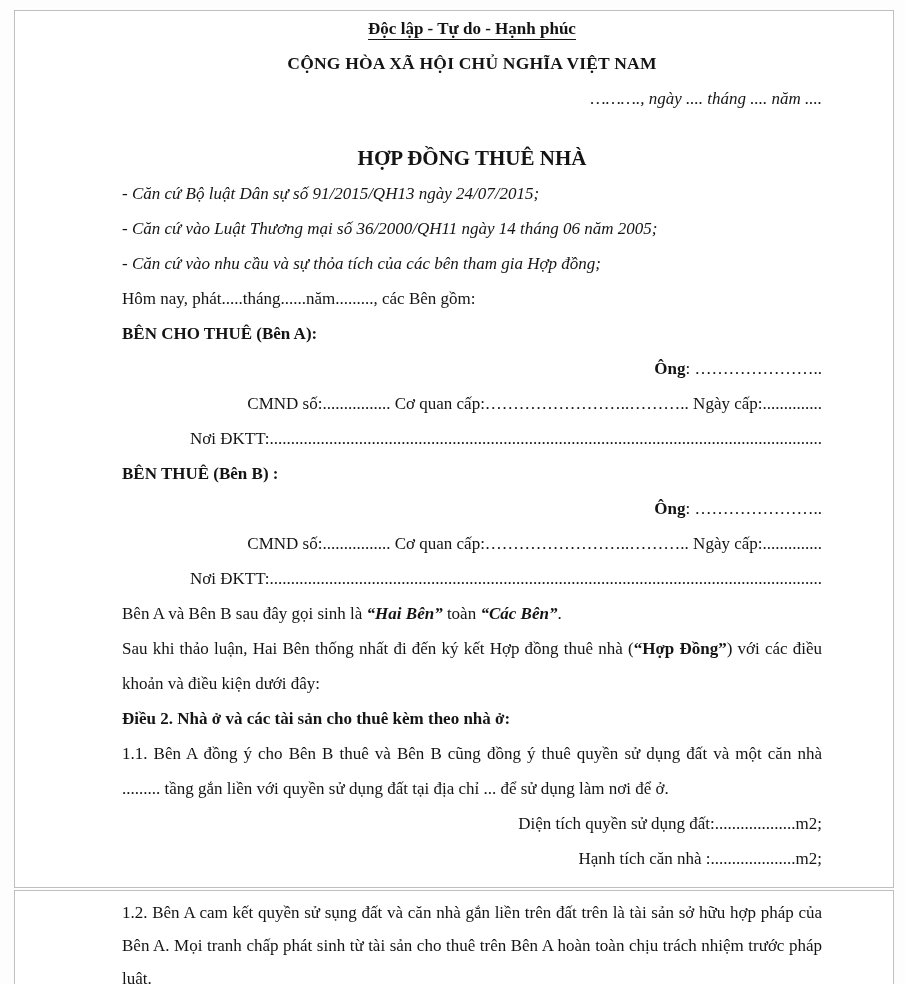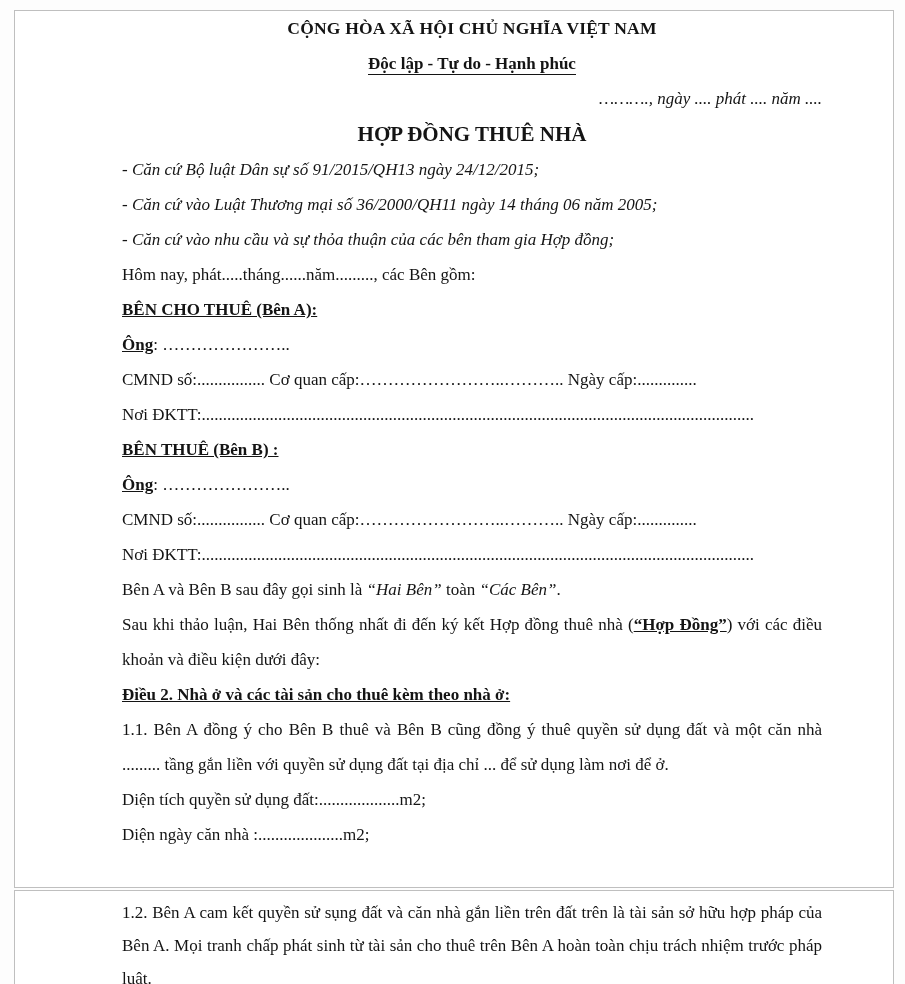--- a/index.html
+++ b/index.html
@@ -33,52 +33,52 @@
   .page2 .content {
     padding-top: 5px;
   }
   p {
     margin: 0;
     font-size: 17px;
     line-height: 35px;
     white-space: normal;
   }
   .page2 p { line-height: 33px; }
-  .nowrap { white-space: nowrap; overflow: hidden; }
+  .nowrap { white-space: nowrap; overflow: hidden; text-align: right; }
   .center { text-align: center; }
   .right  { text-align: right; }
   .justify { text-align: justify; }
-  .bold { font-weight: bold; text-decoration: underline; }
+  .bold { font-weight: bold; }
   .italic { font-style: italic; }
-  .bold-italic { font-weight: normal; font-style: italic; }
+  .bold-italic { font-weight: bold; font-style: italic; }
   .national-title { font-size: 17.5px; font-weight: bold; letter-spacing: 0.2px; }
   .motto-line { font-weight: bold; }
   .motto-underline {
     border-bottom: 1.6px solid #141414;
     padding-bottom: 1px;
   }
-  .doc-title { font-size: 21px; font-weight: bold; line-height: 36px; }
+  .doc-title { font-size: 21px; font-weight: bold; line-height: 36px; margin-top: 24px; }
 </style>
 </head>
 <body>
 
 <div class="page page1">
   <div class="content">
 
+    <p class="center motto-line"><span class="motto-underline">Độc lập - Tự do - Hạnh phúc</span></p>
+
     <p class="center national-title">CỘNG HÒA XÃ HỘI CHỦ NGHĨA VIỆT NAM</p>
 
-    <p class="center motto-line"><span class="motto-underline">Độc lập - Tự do - Hạnh phúc</span></p>
-
-    <p class="right italic">………., ngày .... phát .... năm ....</p>
+    <p class="right italic">………., ngày .... tháng .... năm ....</p>
 
     <p class="center doc-title">HỢP ĐỒNG THUÊ NHÀ</p>
 
-    <p class="italic">- Căn cứ Bộ luật Dân sự số 91/2015/QH13 ngày 24/12/2015;</p>
+    <p class="italic">- Căn cứ Bộ luật Dân sự số 91/2015/QH13 ngày 24/07/2015;</p>
     <p class="italic">- Căn cứ vào Luật Thương mại số 36/2000/QH11 ngày 14 tháng 06 năm 2005;</p>
-    <p class="italic">- Căn cứ vào nhu cầu và sự thỏa thuận của các bên tham gia Hợp đồng;</p>
+    <p class="italic">- Căn cứ vào nhu cầu và sự thỏa tích của các bên tham gia Hợp đồng;</p>
 
     <p>Hôm nay, phát.....tháng......năm........., các Bên gồm:</p>
 
     <p class="bold">BÊN CHO THUÊ (Bên A):</p>
     <p class="nowrap"><span class="bold">Ông</span><span>: …………………..</span></p>
     <p class="nowrap">CMND số:................ Cơ quan cấp:……………………..……….. Ngày cấp:..............</p>
     <p class="nowrap">Nơi ĐKTT:..................................................................................................................................</p>
 
     <p class="bold">BÊN THUÊ (Bên B) :</p>
     <p class="nowrap"><span class="bold">Ông</span><span>: …………………..</span></p>
@@ -87,21 +87,21 @@
 
     <p><span>Bên A và Bên B sau đây gọi sinh là </span><span class="bold-italic">“Hai Bên”</span><span> toàn </span><span class="bold-italic">“Các Bên”</span><span>.</span></p>
 
     <p class="justify"><span>Sau khi thảo luận, Hai Bên thống nhất đi đến ký kết Hợp đồng thuê nhà (</span><span class="bold">“Hợp Đồng”</span><span>) với các điều khoản và điều kiện dưới đây:</span></p>
 
     <p class="bold">Điều 2. Nhà ở và các tài sản cho thuê kèm theo nhà ở:</p>
 
     <p class="justify">1.1. Bên A đồng ý cho Bên B thuê và Bên B cũng đồng ý thuê quyền sử dụng đất và một căn nhà ......... tầng gắn liền với quyền sử dụng đất tại địa chỉ ... để sử dụng làm nơi để ở.</p>
 
     <p class="nowrap">Diện tích quyền sử dụng đất:...................m2;</p>
-    <p class="nowrap">Diện ngày căn nhà :....................m2;</p>
+    <p class="nowrap">Hạnh tích căn nhà :....................m2;</p>
 
   </div>
 </div>
 
 <div class="page page2">
   <div class="content">
     <p class="justify">1.2. Bên A cam kết quyền sử sụng đất và căn nhà gắn liền trên đất trên là tài sản sở hữu hợp pháp của Bên A. Mọi tranh chấp phát sinh từ tài sản cho thuê trên Bên A hoàn toàn chịu trách nhiệm trước pháp luật.</p>
   </div>
 </div>
 

